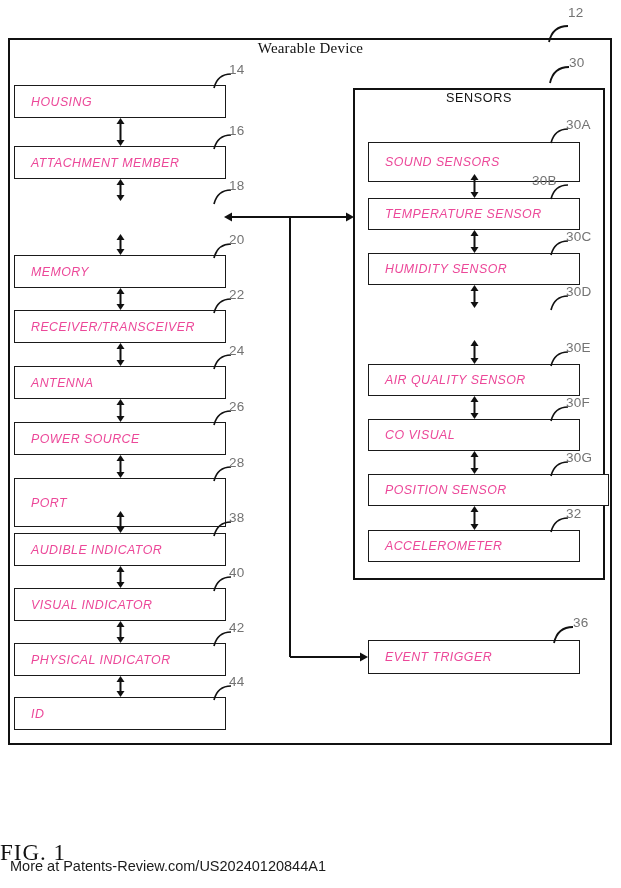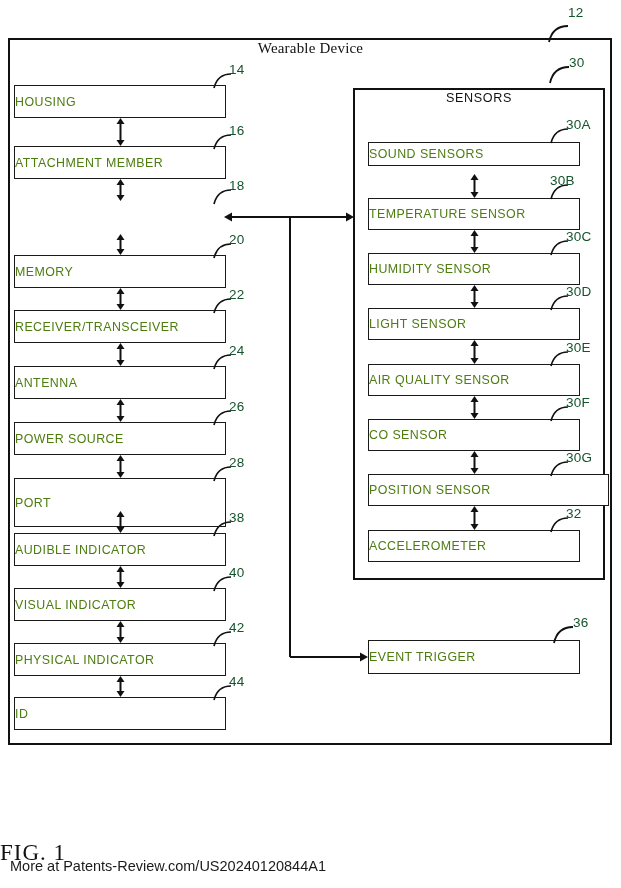--- a/index.html
+++ b/index.html
@@ -48,33 +48,34 @@
   }
 
   
   .blk {
     position: absolute;
     box-sizing: border-box;
     border: 1.6px solid #1a1a1a;
     background: #ffffff;
     font-size: 12.4px;
     letter-spacing: 0.45px;
-    color: #4d7c0f;
+    color: #ec4899;
     display: flex;
     align-items: center;
-    padding-left: 0;
+    padding-left: 16px;
     white-space: nowrap;
+    font-style: italic;
   }
 
   
   .ref {
     position: absolute;
     font-size: 13.5px;
     font-family: "Liberation Sans", sans-serif;
-    color: #14532d;
+    color: #737373;
     letter-spacing: 0.3px;
     white-space: nowrap;
   }
   .leader {
     position: absolute;
     width: 16px;
     height: 13px;
     overflow: visible;
   }
   .leader svg { display:block; overflow: visible; }
@@ -350,58 +351,55 @@
   <div class="sensors-box"></div>
   <div class="sensors-title">SENSORS</div>
 
   <div class="leader" style="left:548px; top:64px;">
     <svg width="28" height="20" viewBox="0 0 28 20">
         <path d="M2,19 C4,10 9,3 21,3" fill="none" stroke="#111" stroke-width="1.8"></path>
       </svg>
   </div>
   <div class="ref" style="left:569px; top:55px;">30</div>
 
-  <div class="blk" style="left:368px; top:142px; width:212px; height:24px;">
+  <div class="blk" style="left:368px; top:142px; width:212px; height:40px;">
     <span>SOUND SENSORS</span>
   </div>
   <div class="blk" style="left:368px; top:198px; width:212px; height:32px;">
     <span>TEMPERATURE SENSOR</span>
   </div>
   <div class="blk" style="left:368px; top:253px; width:212px; height:32px;">
     <span>HUMIDITY SENSOR</span>
   </div>
-  <div class="blk" style="left:368px; top:308px; width:212px; height:32px;">
-    <span>LIGHT SENSOR</span>
-  </div>
   <div class="blk" style="left:368px; top:364px; width:212px; height:32px;">
     <span>AIR QUALITY SENSOR</span>
   </div>
   <div class="blk" style="left:368px; top:419px; width:212px; height:32px;">
-    <span>CO SENSOR</span>
+    <span>CO VISUAL</span>
   </div>
   <div class="blk" style="left:368px; top:474px; width:241px; height:32px;">
     <span>POSITION SENSOR</span>
   </div>
   <div class="blk" style="left:368px; top:530px; width:212px; height:32px;">
     <span>ACCELEROMETER</span>
   </div>
 
   <div class="leader" style="left:549px; top:126px;">
     <svg width="26" height="18" viewBox="0 0 26 18">
         <path d="M2,17 C4,9 8,3 19,3" fill="none" stroke="#111" stroke-width="1.7"></path>
       </svg>
   </div>
   <div class="ref" style="left:566px; top:117px;">30A</div>
 
   <div class="leader" style="left:549px; top:182px;">
     <svg width="26" height="18" viewBox="0 0 26 18">
         <path d="M2,17 C4,9 8,3 19,3" fill="none" stroke="#111" stroke-width="1.7"></path>
       </svg>
   </div>
-  <div class="ref" style="left:550px; top:173px;">30B</div>
+  <div class="ref" style="left:532px; top:173px;">30B</div>
 
   <div class="leader" style="left:549px; top:238px;">
     <svg width="26" height="18" viewBox="0 0 26 18">
         <path d="M2,17 C4,9 8,3 19,3" fill="none" stroke="#111" stroke-width="1.7"></path>
       </svg>
   </div>
   <div class="ref" style="left:566px; top:229px;">30C</div>
 
   <div class="leader" style="left:549px; top:293px;">
     <svg width="26" height="18" viewBox="0 0 26 18">

